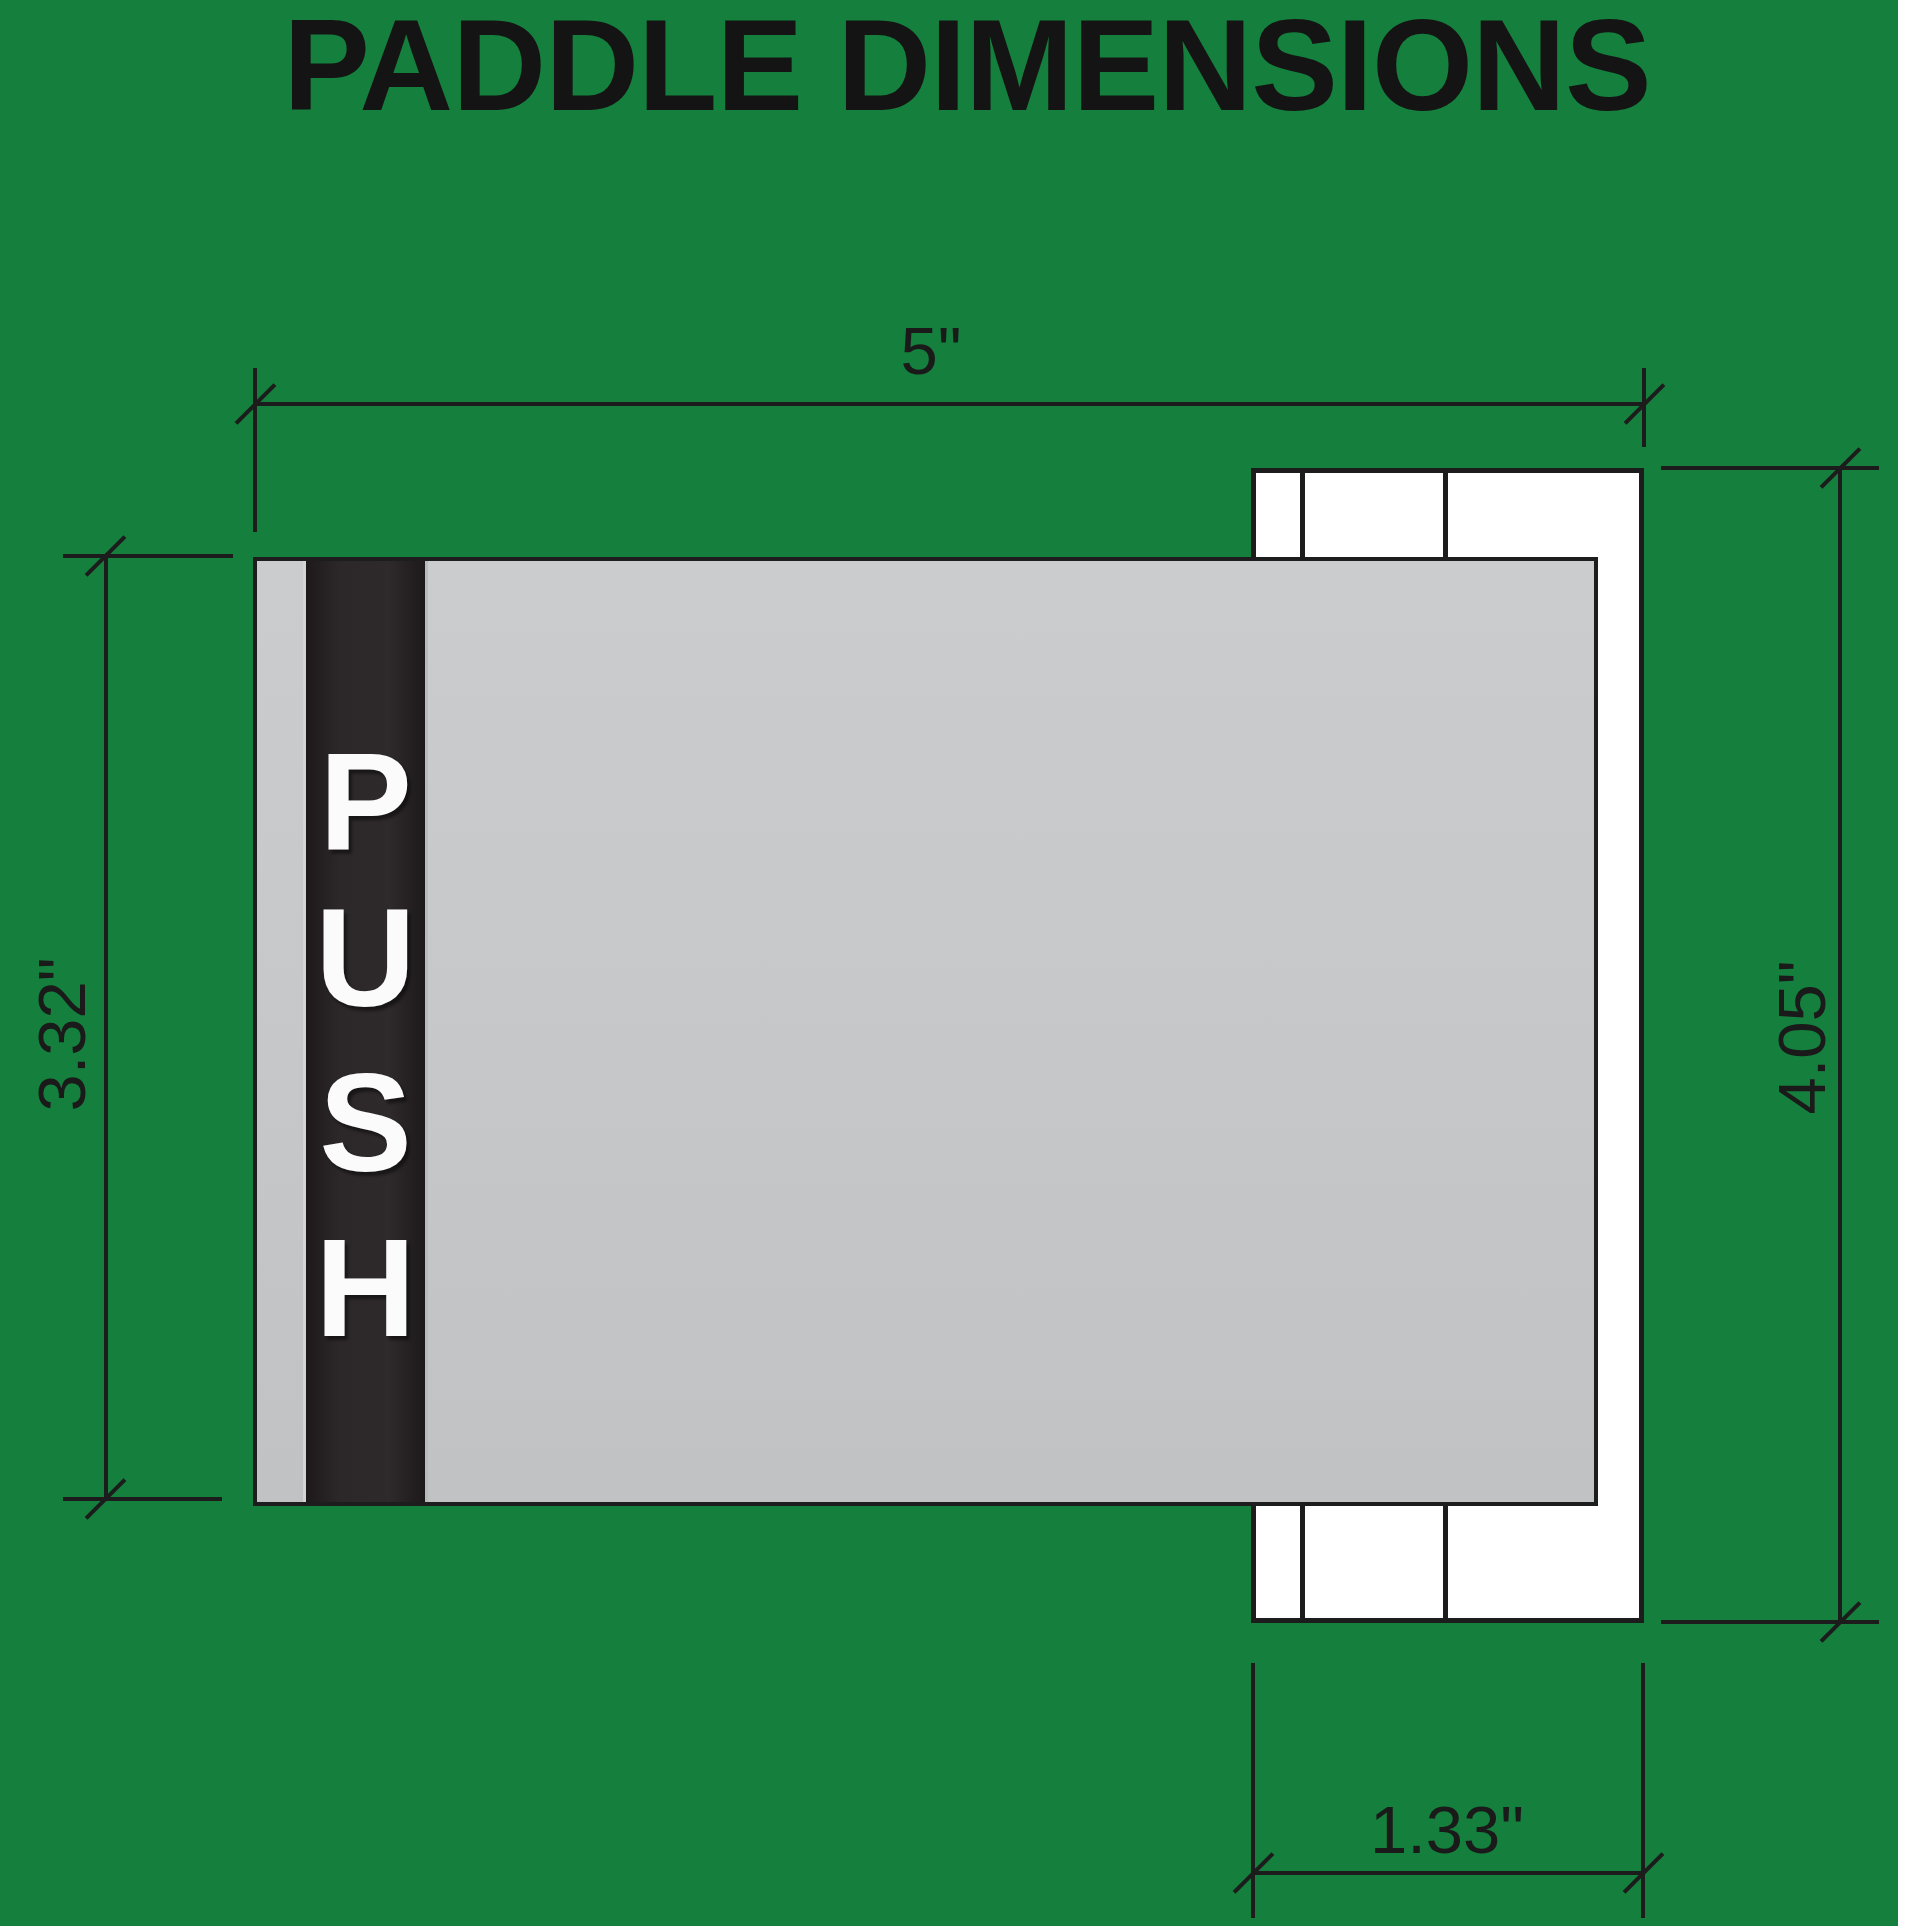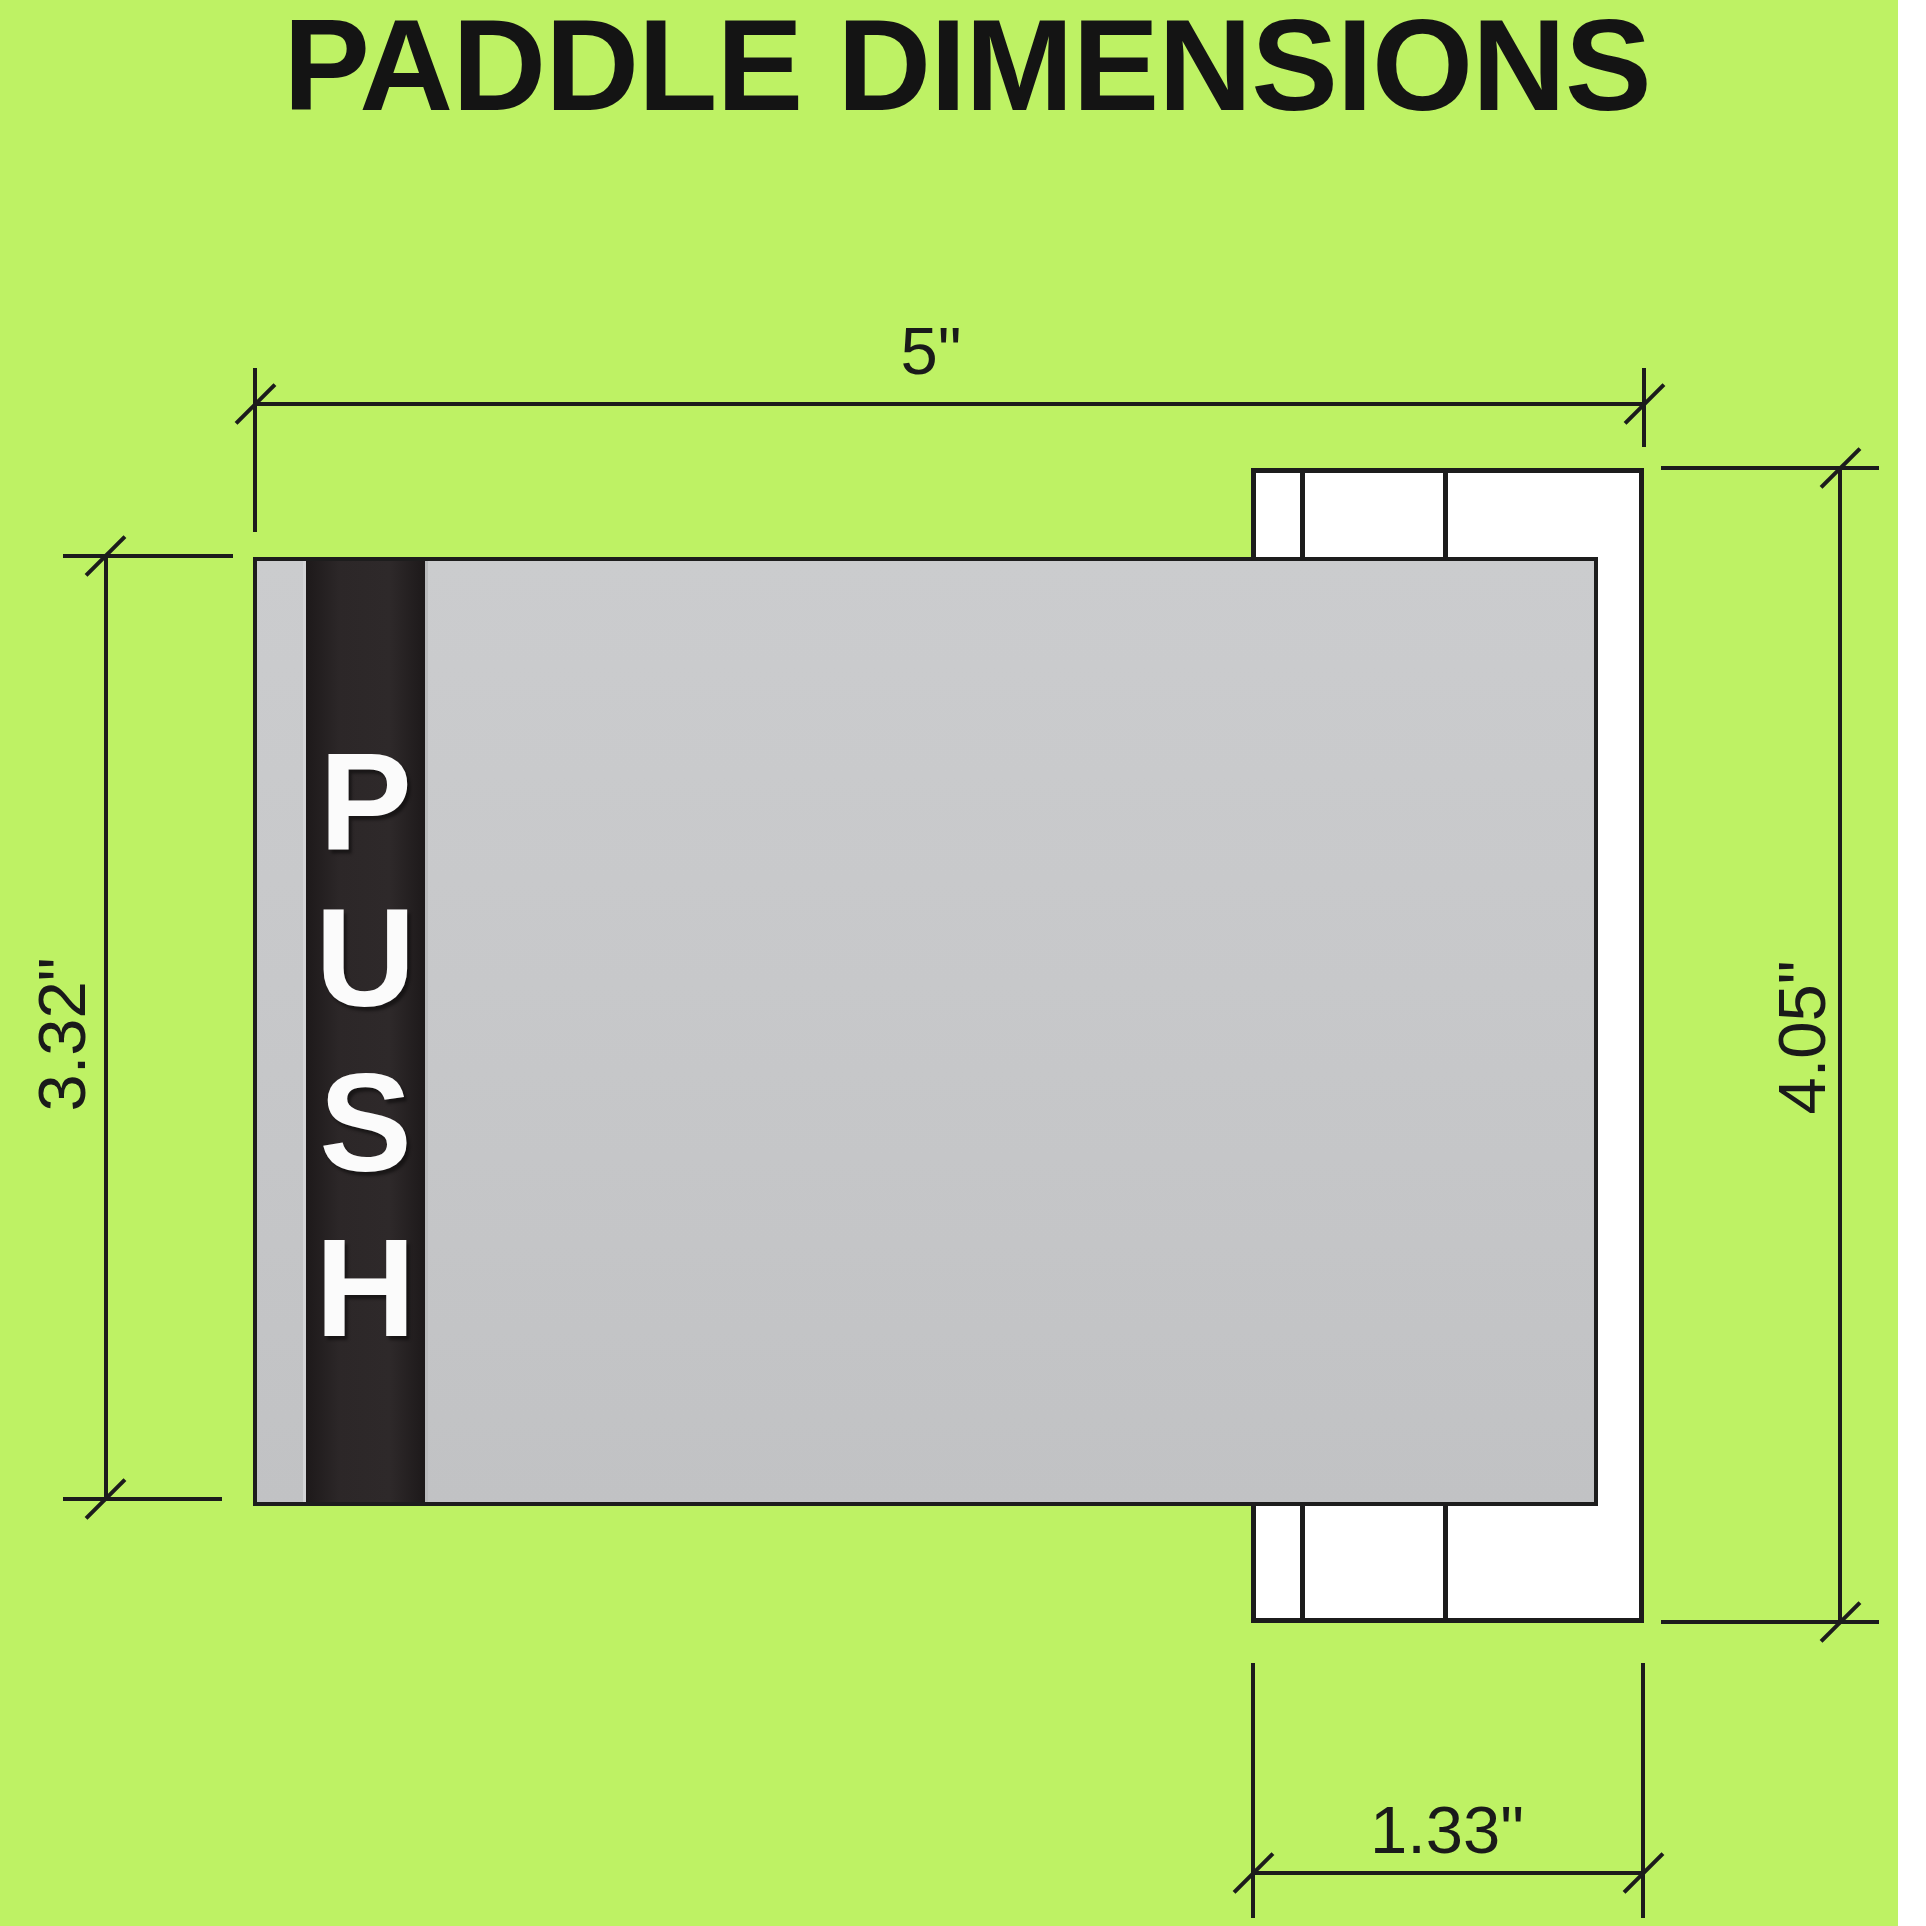--- a/index.html
+++ b/index.html
@@ -1,17 +1,17 @@
 <!DOCTYPE html>
 <html><head>
 <meta charset="utf-8">
 <style>
   html,body{margin:0;padding:0;background:#ffffff;}
   .canvas{
-    position:relative;width:1898px;height:1927px;background:#bef264;overflow:hidden;
+    position:relative;width:1898px;height:1927px;background:#15803d;overflow:hidden;
     font-family:"Liberation Sans","DejaVu Sans",sans-serif;
   }
   
   .title{
     position:absolute;left:0;right:0;top:0;height:130px;line-height:130px;
     text-align:center;transform:translateX(18px);
     font-size:130px;font-weight:700;letter-spacing:-1px;color:#141414;
     white-space:nowrap;
   }
   

